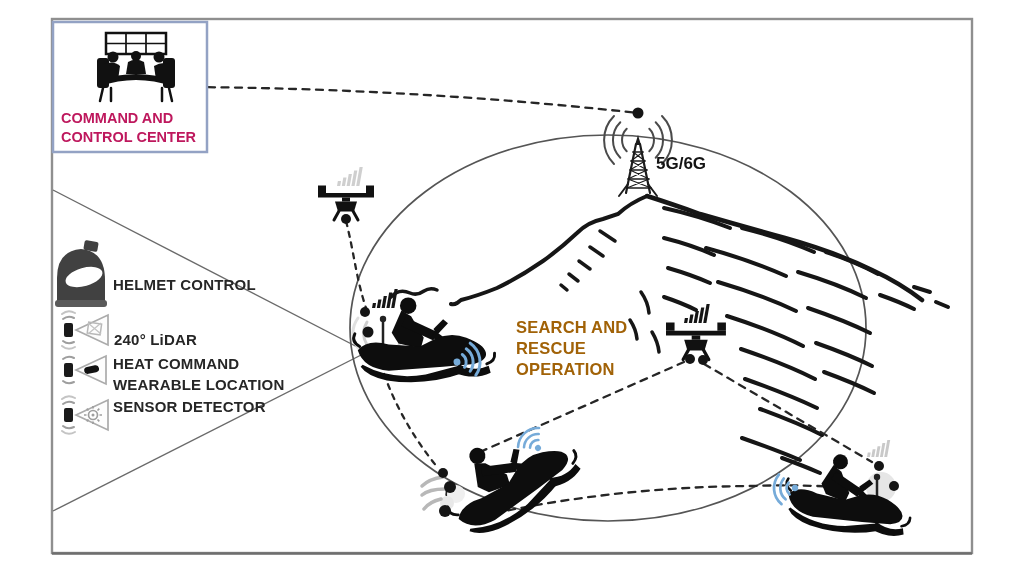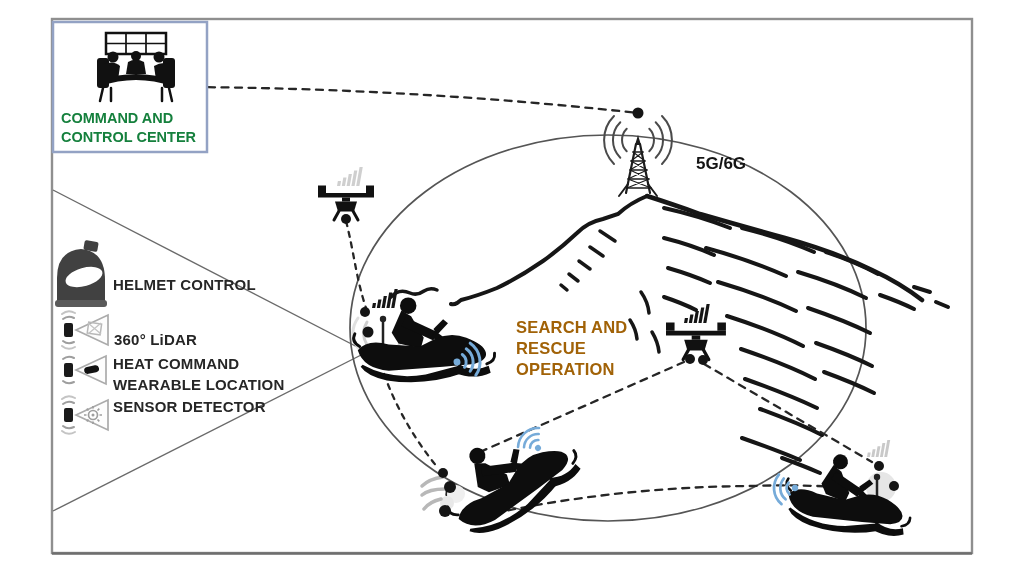--- a/index.html
+++ b/index.html
@@ -1,21 +1,21 @@
 <!DOCTYPE html>
 <html><head>
 <meta charset="utf-8">
 <style>
   html,body{margin:0;padding:0;background:#fff;}
   #stage{position:relative;width:1024px;height:576px;background:#ffffff;overflow:hidden;
          font-family:"Liberation Sans",sans-serif;}
   #stage svg{position:absolute;left:0;top:0;}
   .lbl{position:absolute;color:#222;white-space:pre-line;}
-  .cmd-label{left:61px;top:109px;font-size:14.5px;line-height:19px;font-weight:700;color:#15803d;}
-  .tower-label{left:696px;top:154px;font-size:17px;font-weight:600;color:#141414;}
+  .cmd-label{left:61px;top:109px;font-size:14.5px;line-height:19px;font-weight:700;color:#be185d;}
+  .tower-label{left:656px;top:154px;font-size:17px;font-weight:600;color:#141414;}
   .op-label{left:516px;top:317px;font-size:16.5px;line-height:21px;font-weight:600;
             letter-spacing:.2px;color:#a16207;}
   .legend-label{font-size:15px;font-weight:600;color:#262626;letter-spacing:.2px;}
   .ll-0{left:113px;top:276px;}
   .ll-1{left:114px;top:331px;}
   .ll-2{left:113px;top:355px;}
   .ll-3{left:113px;top:376px;}
   .ll-4{left:113px;top:398px;}
 </style>
 </head>
@@ -258,18 +258,18 @@
   </g>
 </svg>
 
 <div class="lbl cmd-label">COMMAND AND
 CONTROL CENTER</div>
 <div class="lbl tower-label">5G/6G</div>
 <div class="lbl op-label">SEARCH AND
 RESCUE
 OPERATION</div>
 <div class="lbl legend-label ll-0">HELMET CONTROL</div>
-<div class="lbl legend-label ll-1">360°  LiDAR</div>
+<div class="lbl legend-label ll-1">240°  LiDAR</div>
 <div class="lbl legend-label ll-2">HEAT COMMAND</div>
 <div class="lbl legend-label ll-3">WEARABLE LOCATION</div>
 <div class="lbl legend-label ll-4">SENSOR DETECTOR</div>
 
 </div>
 
 </body></html>

